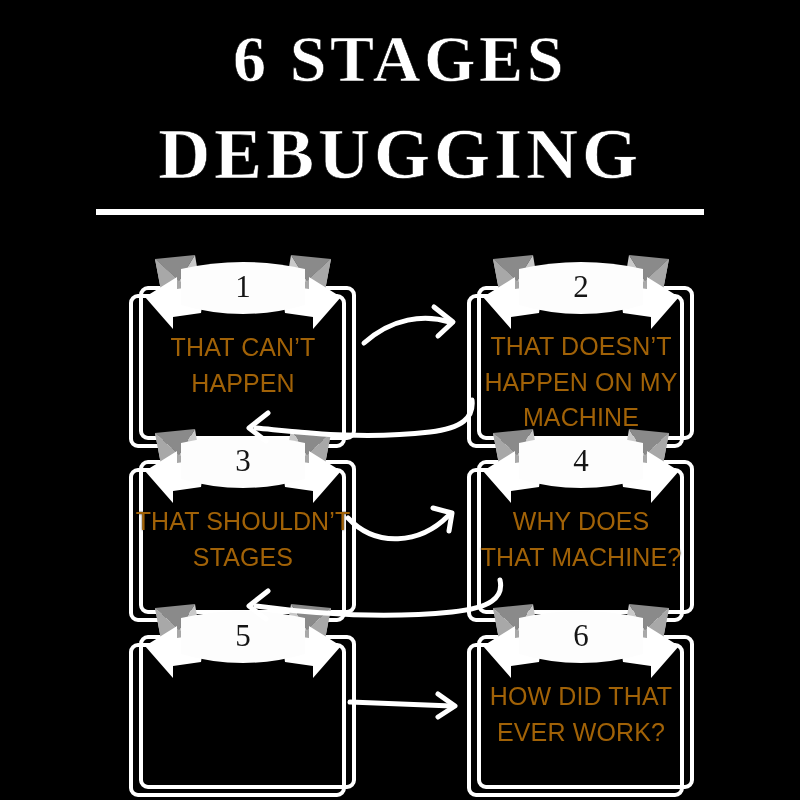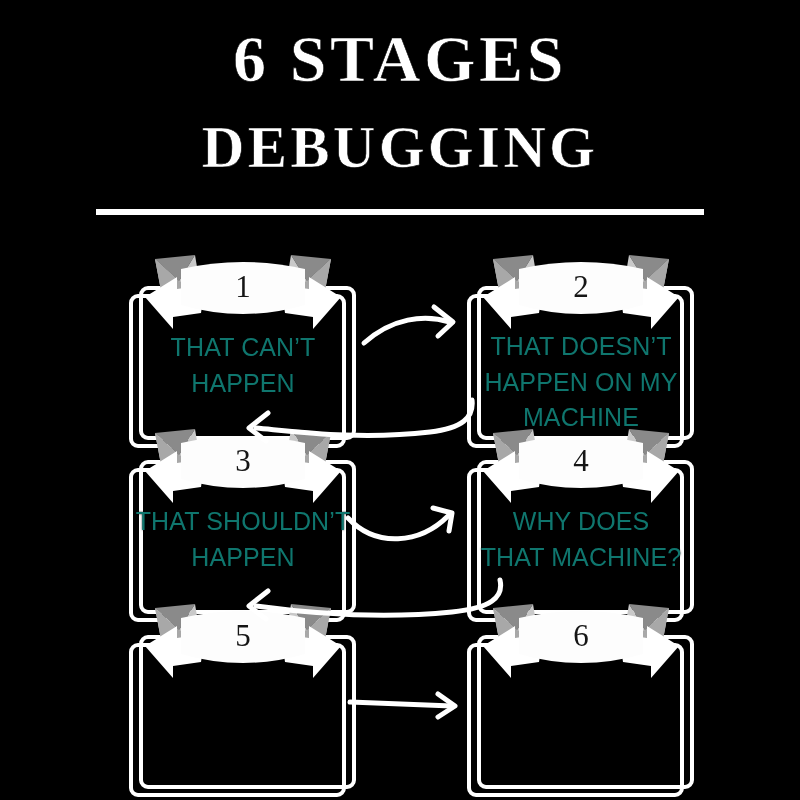--- a/index.html
+++ b/index.html
@@ -39,21 +39,21 @@
     -webkit-text-stroke: 0.6px #000000;
   }
   .title-line-1 {
     position: absolute;
     top: 26px; left: 0; width: 800px;
     font-size: 66px;
   }
   .title-line-2 {
     position: absolute;
     top: 118px; left: 0; width: 800px;
-    font-size: 59px;
+    font-size: 72px;
   }
   .title-rule {
     position: absolute;
     left: 96px;
     top: 209px;
     width: 608px;
     height: 6px;
     background: #ffffff;
   }
 
@@ -76,21 +76,21 @@
     top: -33px;
     width: 248px;
     height: 86px;
     overflow: visible;
   }
   .stage-text {
     position: absolute;
     left: -6px;
     width: 242px;
     text-align: center;
-    color: #0f766e;
+    color: #a16207;
     font-family: "Liberation Sans", sans-serif;
     font-weight: 400;
     font-size: 25px;
     line-height: 1.42;
     letter-spacing: 0.005em;
     white-space: pre-line;
     text-shadow: 0 0 2px rgba(0,0,0,0.9);
   }
   .stage-number {
     font-family: "Liberation Serif", serif;
@@ -210,21 +210,21 @@
 
       <polygon points="26,46 58,26 58,38 86,34 82,62 54,66 54,78" fill="#ffffff"></polygon>
 
       <polygon points="222,46 190,26 190,38 162,34 166,62 194,66 194,78" fill="#ffffff"></polygon>
 
       <path d="M 62 18 Q 124 4 186 18 L 186 54 Q 124 72 62 54 Z" fill="#fdfdfd"></path>
 
       <text class="stage-number" x="124" y="46">3</text>
     </svg>
         <div class="stage-text txt-lines-2">THAT SHOULDN’T
-HAPPEN</div>
+STAGES</div>
       </div>
       <div class="stage" style="left: 466px; top: 458px;">
     <svg class="frame-svg" viewBox="0 0 230 165">
       <rect x="3" y="12" width="213" height="150" rx="7" ry="7" fill="none" stroke="#ffffff" stroke-width="4"></rect>
       <rect x="13" y="4" width="213" height="150" rx="7" ry="7" fill="none" stroke="#ffffff" stroke-width="4"></rect>
     </svg>
     <svg class="banner-svg" viewBox="0 0 248 86">
 
       <polygon points="36,8 76,4 60,30" fill="#8a8a8a"></polygon>
       <polygon points="36,8 60,30 76,4 82,40 44,50" fill="#c9c9c9"></polygon>
@@ -285,20 +285,22 @@
       <polygon points="212,8 204,50 166,40 188,30" fill="#a8a8a8"></polygon>
 
       <polygon points="26,46 58,26 58,38 86,34 82,62 54,66 54,78" fill="#ffffff"></polygon>
 
       <polygon points="222,46 190,26 190,38 162,34 166,62 194,66 194,78" fill="#ffffff"></polygon>
 
       <path d="M 62 18 Q 124 4 186 18 L 186 54 Q 124 72 62 54 Z" fill="#fdfdfd"></path>
 
       <text class="stage-number" x="124" y="46">6</text>
     </svg>
+        <div class="stage-text txt-lines-2">HOW DID THAT
+EVER WORK?</div>
       </div>
     </div>
 
   <svg class="arrow-layer" viewBox="0 0 800 800">
 
     <g>
       <path class="arrow-path" d="M 364 343 C 392 318, 424 314, 450 322"></path>
       <path class="arrow-head" d="M 434 307 L 453 322 L 438 336"></path>
     </g>
 

